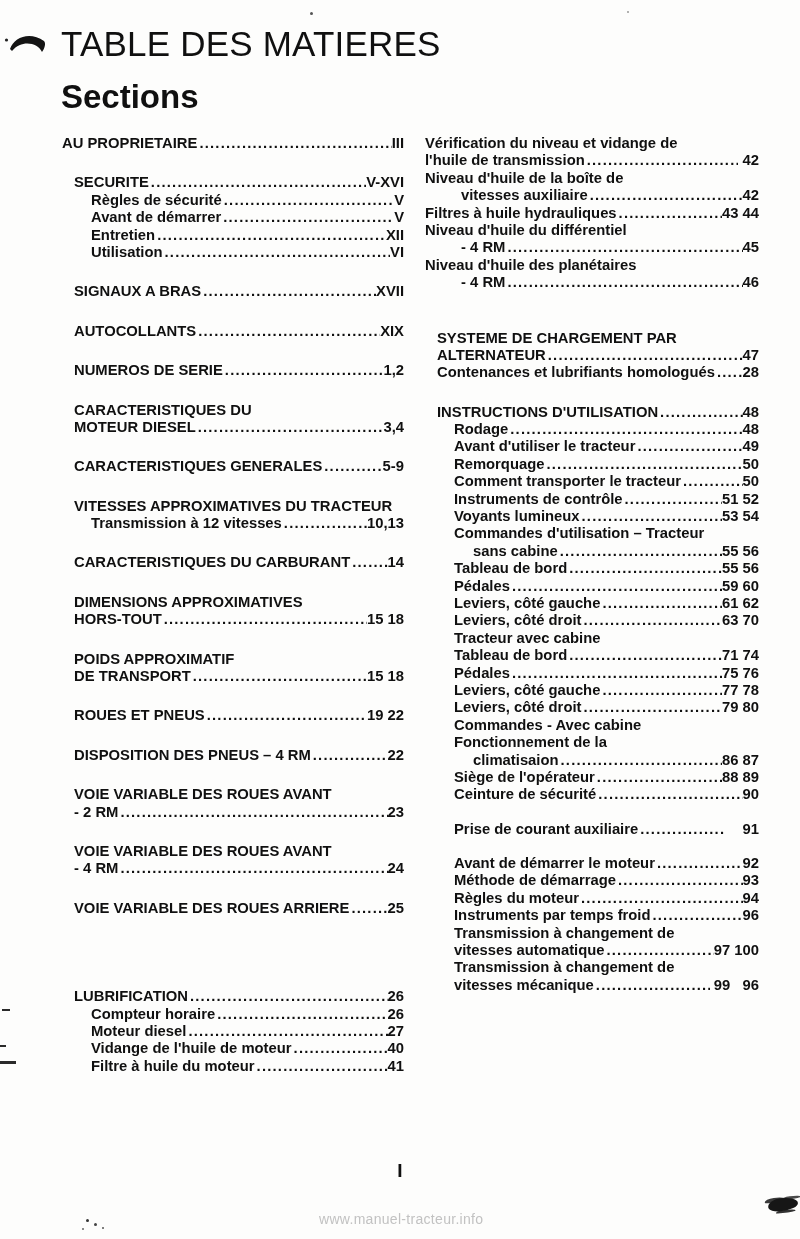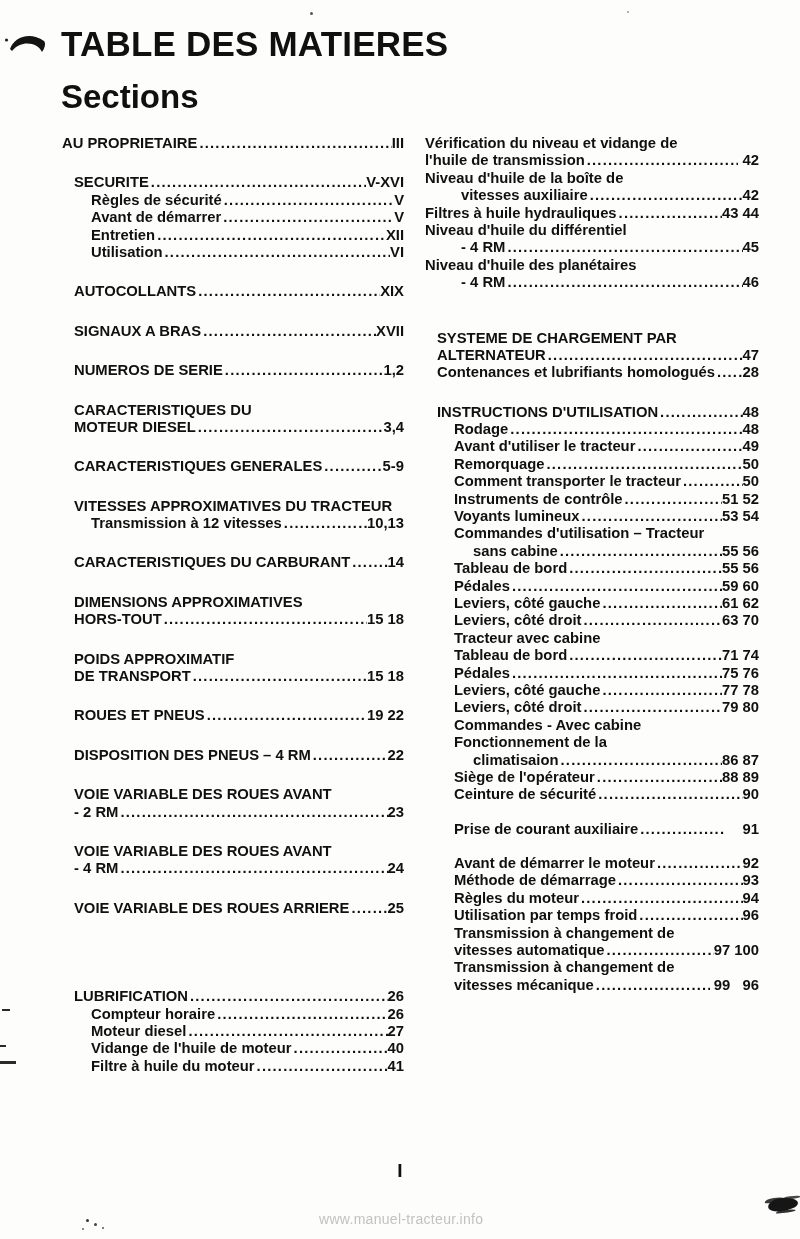--- a/index.html
+++ b/index.html
@@ -6,21 +6,21 @@
   .page{
     position:relative;
     width:800px;height:1239px;
     background:var(--paper,#fdfdfc);
     color:var(--ink,#101010);
     font-family:"Liberation Sans",sans-serif;
     overflow:hidden;
   }
   .page-title{
     position:absolute;left:61px;top:24px;
-    font-size:35px;font-weight:700;letter-spacing:.2px;white-space:nowrap;
+    font-size:35px;font-weight:400;letter-spacing:.2px;white-space:nowrap;
   }
   .page-subtitle{
     position:absolute;left:61px;top:78px;
     font-size:33px;font-weight:700;white-space:nowrap;
   }
   .toc-col{
     position:absolute;top:135px;
     font-weight:700;font-size:14.8px;
   }
   #col-left{left:62px;width:342px;}
@@ -114,30 +114,30 @@
           <span class="pg">XII</span>
         </div>
         <div class="toc-entry i1">
           <span class="lbl">Utilisation</span>
           <span class="leader"></span>
           <span class="pg">VI</span>
         </div>
       </div>
       <div class="toc-block">
         <div class="toc-entry i0">
+          <span class="lbl">SIGNAUX A BRAS</span>
+          <span class="leader"></span>
+          <span class="pg">XVII</span>
+        </div>
+      </div>
+      <div class="toc-block">
+        <div class="toc-entry i0">
           <span class="lbl">AUTOCOLLANTS</span>
           <span class="leader"></span>
           <span class="pg">XIX</span>
-        </div>
-      </div>
-      <div class="toc-block">
-        <div class="toc-entry i0">
-          <span class="lbl">SIGNAUX A BRAS</span>
-          <span class="leader"></span>
-          <span class="pg">XVII</span>
         </div>
       </div>
       <div class="toc-block">
         <div class="toc-entry i0">
           <span class="lbl">NUMEROS DE SERIE</span>
           <span class="leader"></span>
           <span class="pg">1,2</span>
         </div>
       </div>
       <div class="toc-block">
@@ -444,21 +444,21 @@
           <span class="lbl">Méthode de démarrage</span>
           <span class="leader"></span>
           <span class="pg">93</span>
         </div>
         <div class="toc-entry i1">
           <span class="lbl">Règles du moteur</span>
           <span class="leader"></span>
           <span class="pg">94</span>
         </div>
         <div class="toc-entry i1">
-          <span class="lbl">Utilisation par temps froid</span>
+          <span class="lbl">Instruments par temps froid</span>
           <span class="leader"></span>
           <span class="pg">96</span>
         </div>
         <div class="toc-entry i1">
           <span class="lbl">Transmission à changement de</span>
         </div>
         <div class="toc-entry i1">
           <span class="lbl">vitesses automatique</span>
           <span class="leader"></span>
           <span class="pg">97 100</span>

